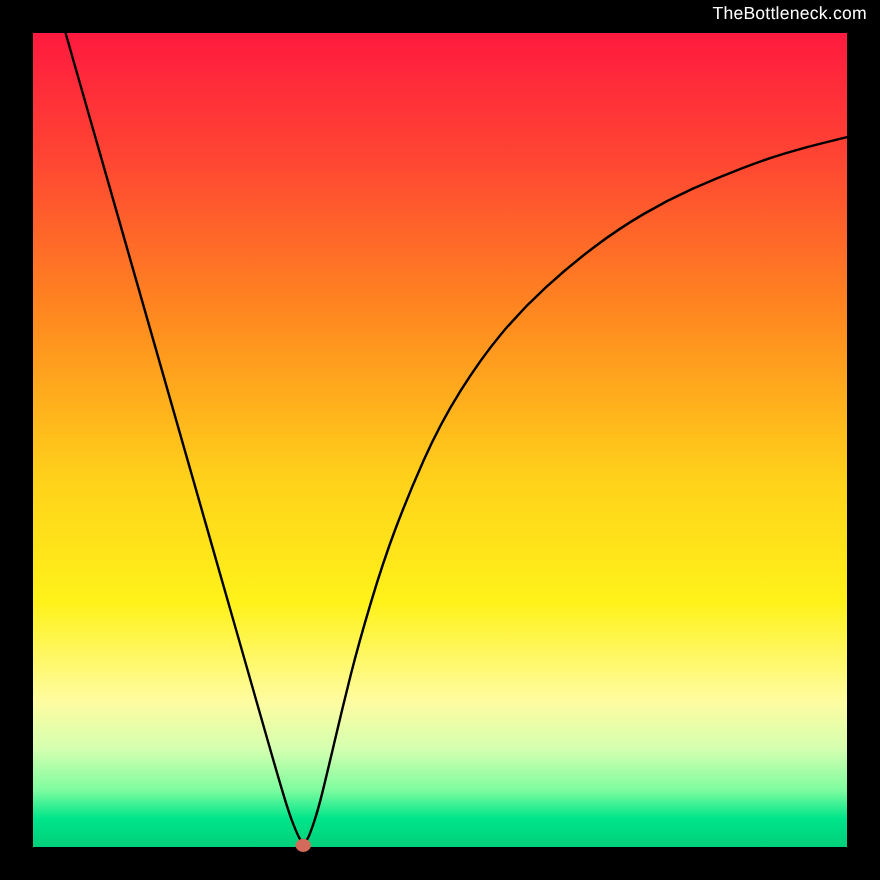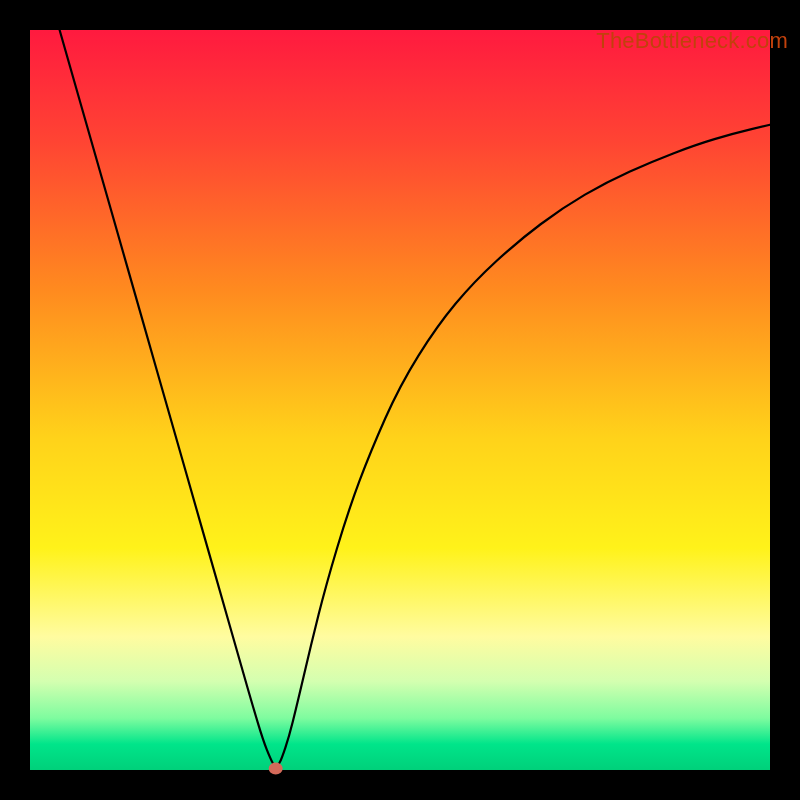--- a/index.html
+++ b/index.html
@@ -14,26 +14,25 @@
     position: relative;
     width: 800px;
     height: 800px;
     background: #000;
   }
   .watermark {
     position: absolute;
     top: 4px;
     right: 12px;
     font-family: Arial, Helvetica, sans-serif;
-    font-size: 22px;
+    font-size: 16px;
     font-weight: 500;
-    color: #c2410c;
+    color: #ffffff;
     z-index: 10;
     letter-spacing: 0.2px;
-    margin-top: 24px;
   }
   svg {
     position: absolute;
     top: 0;
     left: 0;
   }
 </style>
 </head>
 <body>
 

